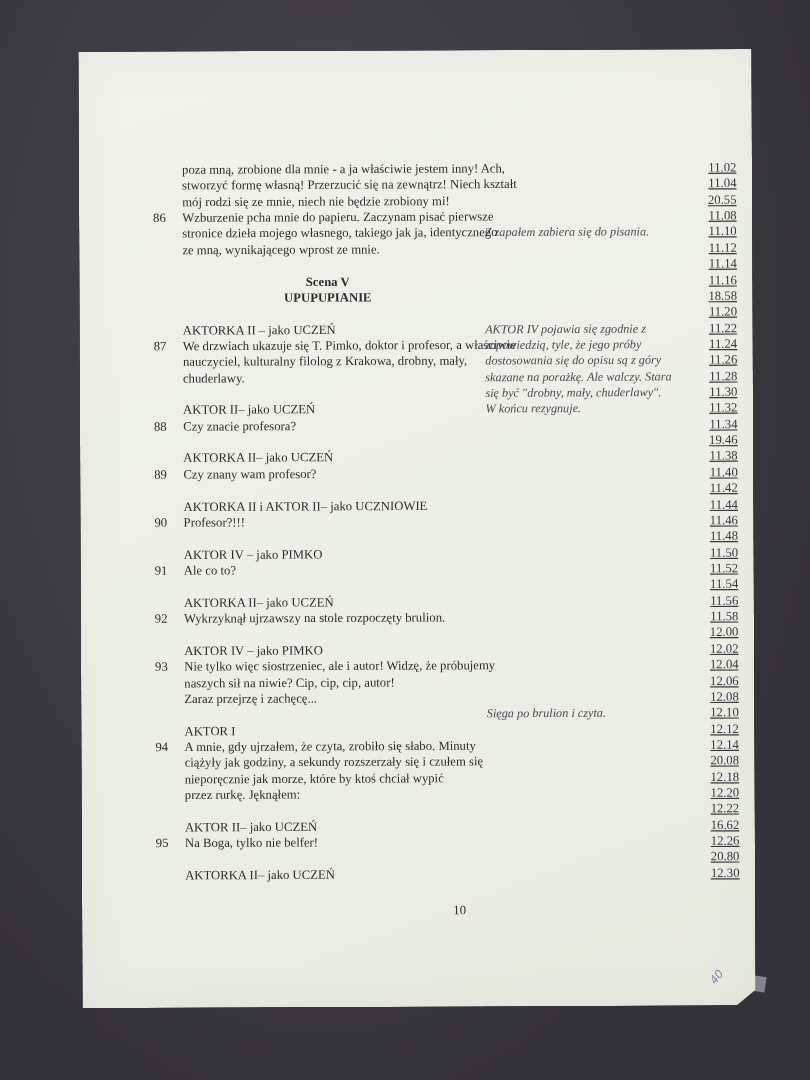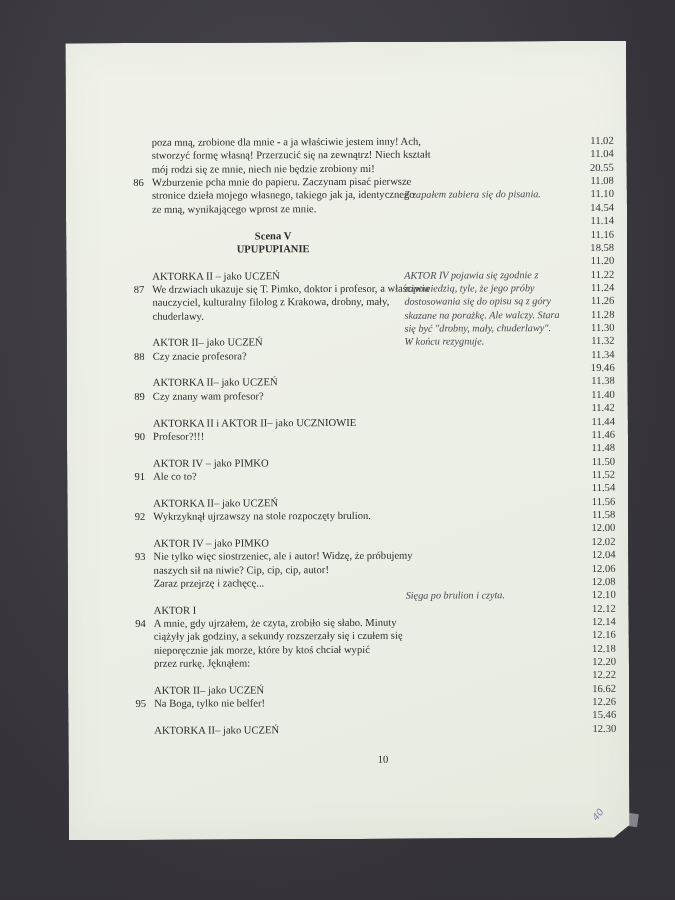--- a/index.html
+++ b/index.html
@@ -45,21 +45,21 @@
   .row{
     display:grid;
     grid-template-columns:22px 258px 166px 46px;
     height:13.36px;
     line-height:13.36px;
     white-space:nowrap;
   }
   .cue-num{
     color:var(--ink);
     font-size:10.6px;
-    text-align:right;
+    text-align:center;
     padding-left:0;
   }
   .main-line{
     color:var(--ink);
     font-size:10.6px;
     padding-left:8px;
     overflow:visible;
   }
   .main-line.scene{
     font-weight:bold;
@@ -70,20 +70,21 @@
     color:var(--note-ink);
     font-style:italic;
     font-size:10.2px;
     padding-left:2px;
     overflow:visible;
   }
   .timecode{
     color:#38373c;
     font-size:10.6px;
     text-align:right;
+    text-decoration:underline;
   }
   .page-number{
     position:absolute;
     left:240px; top:712px;
     width:80px;
     text-align:right;
     font-size:10.6px;
     color:var(--ink);
   }
   .handwritten{
@@ -131,21 +132,21 @@
       <div class="row">
     <span class="cue-num"></span>
     <span class="main-line">stronice dzieła mojego własnego, takiego jak ja, identycznego</span>
     <span class="stage-note">Z zapałem zabiera się do pisania.</span>
     <span class="timecode">11.10</span>
   </div>
       <div class="row">
     <span class="cue-num"></span>
     <span class="main-line">ze mną, wynikającego wprost ze mnie.</span>
     <span class="stage-note"></span>
-    <span class="timecode">14.54</span>
+    <span class="timecode">11.12</span>
   </div>
       <div class="row">
     <span class="cue-num"></span>
     <span class="main-line"></span>
     <span class="stage-note"></span>
     <span class="timecode">11.14</span>
   </div>
       <div class="row">
     <span class="cue-num"></span>
     <span class="main-line scene">Scena V</span>
@@ -323,21 +324,21 @@
       <div class="row">
     <span class="cue-num">94</span>
     <span class="main-line">A mnie, gdy ujrzałem, że czyta, zrobiło się słabo. Minuty</span>
     <span class="stage-note"></span>
     <span class="timecode">12.14</span>
   </div>
       <div class="row">
     <span class="cue-num"></span>
     <span class="main-line">ciążyły jak godziny, a sekundy rozszerzały się i czułem się</span>
     <span class="stage-note"></span>
-    <span class="timecode">12.16</span>
+    <span class="timecode">20.08</span>
   </div>
       <div class="row">
     <span class="cue-num"></span>
     <span class="main-line">nieporęcznie jak morze, które by ktoś chciał wypić</span>
     <span class="stage-note"></span>
     <span class="timecode">12.18</span>
   </div>
       <div class="row">
     <span class="cue-num"></span>
     <span class="main-line">przez rurkę. Jęknąłem:</span>
@@ -359,21 +360,21 @@
       <div class="row">
     <span class="cue-num">95</span>
     <span class="main-line">Na Boga, tylko nie belfer!</span>
     <span class="stage-note"></span>
     <span class="timecode">12.26</span>
   </div>
       <div class="row">
     <span class="cue-num"></span>
     <span class="main-line"></span>
     <span class="stage-note"></span>
-    <span class="timecode">15.46</span>
+    <span class="timecode">20.80</span>
   </div>
       <div class="row">
     <span class="cue-num"></span>
     <span class="main-line">AKTORKA II– jako UCZEŃ</span>
     <span class="stage-note"></span>
     <span class="timecode">12.30</span>
   </div>
     </div>
   <div class="page-number">10</div>
   <div class="handwritten">40</div>

